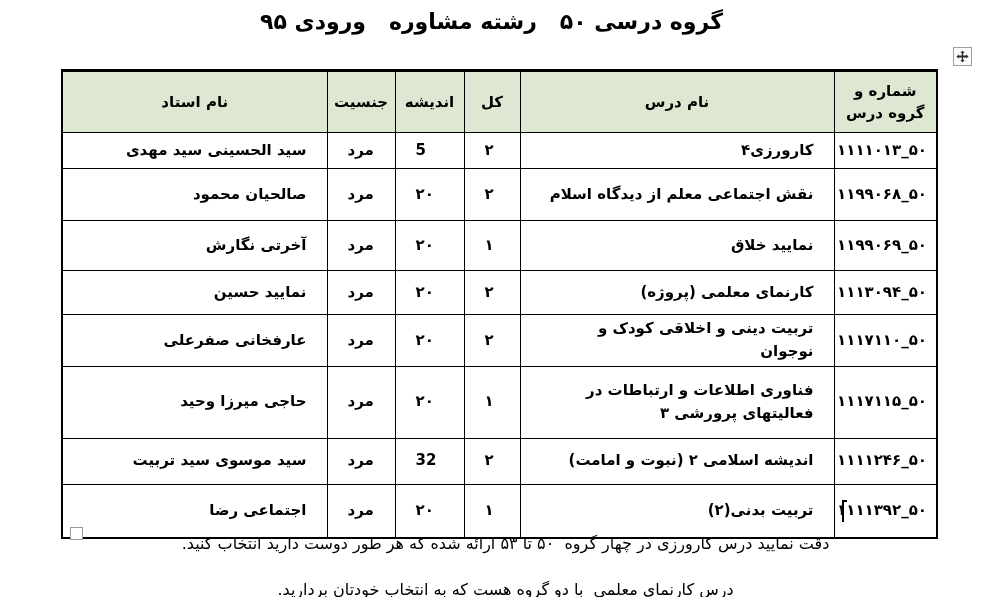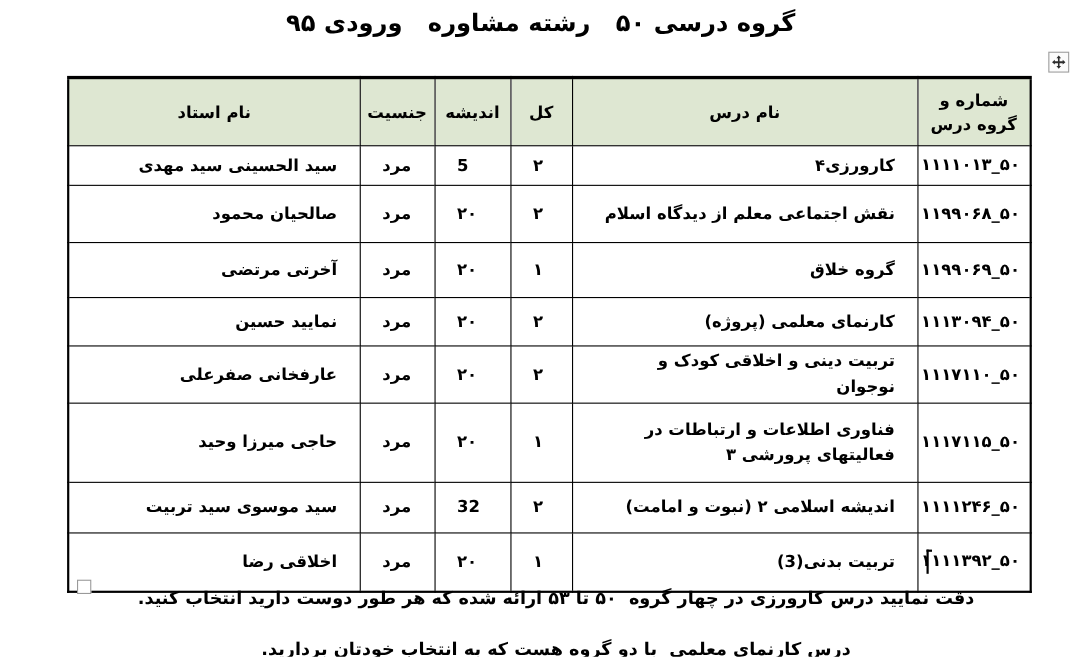--- a/index.html
+++ b/index.html
@@ -32,21 +32,21 @@
   td.c-course{text-align:right;margin-top:28px;}
   td.c-prof{text-align:right;padding-left:10px;}
   td.c-num{text-align:left;}
 
   
   .text-cursor{position:absolute;left:6px;top:50%;transform:translateY(-50%);
                width:2px;height:22px;background:#000;}
   .text-cursor::before{content:"";position:absolute;top:0;left:0;width:5px;height:2px;background:#000;}
 
   
-  .note{left:0;right:0;text-align:center;direction:rtl;font-weight:bold;font-size:16px;white-space:nowrap;padding-left:28px;}
+  .note{left:0;right:0;text-align:center;direction:rtl;font-weight:normal;font-size:16px;white-space:nowrap;padding-left:28px;}
   .note-1{top:534px;}
   .note-2{top:580px;}
 </style>
 </head>
 <body>
 
 <div class="abs doc-title">گروه درسی ۵۰&nbsp;&nbsp; رشته مشاوره&nbsp;&nbsp; ورودی ۹۵</div>
 
 <div class="abs move-handle">
   <span>
@@ -88,25 +88,25 @@
         <tr style="height: 52px;">
     <td class="c-code"><span>۵۰_۱۱۹۹۰۶۸</span></td>
     <td class="c-course"><span>نقش اجتماعی معلم از دیدگاه اسلام</span></td>
     <td class="c-num"><span>۲</span></td>
     <td class="c-num"><span>۲۰</span></td>
     <td class="c-num"><span>مرد</span></td>
     <td class="c-prof"><span>صالحیان محمود</span></td>
   </tr>
         <tr style="height: 50px;">
     <td class="c-code"><span>۵۰_۱۱۹۹۰۶۹</span></td>
-    <td class="c-course"><span>گروه خلاق</span></td>
+    <td class="c-course"><span>نمایید خلاق</span></td>
     <td class="c-num"><span>۱</span></td>
     <td class="c-num"><span>۲۰</span></td>
     <td class="c-num"><span>مرد</span></td>
-    <td class="c-prof"><span>آخرتی مرتضی</span></td>
+    <td class="c-prof"><span>آخرتی نگارش</span></td>
   </tr>
         <tr style="height: 44px;">
     <td class="c-code"><span>۵۰_۱۱۱۳۰۹۴</span></td>
     <td class="c-course"><span>کارنمای معلمی (پروژه)</span></td>
     <td class="c-num"><span>۲</span></td>
     <td class="c-num"><span>۲۰</span></td>
     <td class="c-num"><span>مرد</span></td>
     <td class="c-prof"><span>نمایید حسین</span></td>
   </tr>
         <tr style="height: 44px;">
@@ -128,25 +128,25 @@
         <tr style="height: 46px;">
     <td class="c-code"><span>۵۰_۱۱۱۱۲۴۶</span></td>
     <td class="c-course"><span>اندیشه اسلامی ۲ (نبوت و امامت)</span></td>
     <td class="c-num"><span>۲</span></td>
     <td class="c-num"><span>32</span></td>
     <td class="c-num"><span>مرد</span></td>
     <td class="c-prof"><span>سید موسوی سید تربیت</span></td>
   </tr>
         <tr style="height: 54px;">
     <td class="c-code"><span>۵۰_۱۱۱۱۳۹۲</span><i class="text-cursor"></i></td>
-    <td class="c-course"><span>تربیت بدنی(3)</span></td>
+    <td class="c-course"><span>تربیت بدنی(۲)</span></td>
     <td class="c-num"><span>۱</span></td>
     <td class="c-num"><span>۲۰</span></td>
     <td class="c-num"><span>مرد</span></td>
-    <td class="c-prof"><span>اخلاقی رضا</span></td>
+    <td class="c-prof"><span>اجتماعی رضا</span></td>
   </tr>
       </tbody>
   </table>
 </div>
 
 <div class="abs resize-handle"></div>
 
 <div class="abs note note-1">دقت نمایید درس کارورزی در چهار گروه&nbsp; ۵۰ تا ۵۳ ارائه شده که هر طور دوست دارید انتخاب کنید.</div>
 <div class="abs note note-2">درس کارنمای معلمی&nbsp; با دو گروه هست که به انتخاب خودتان بردارید.</div>
 

